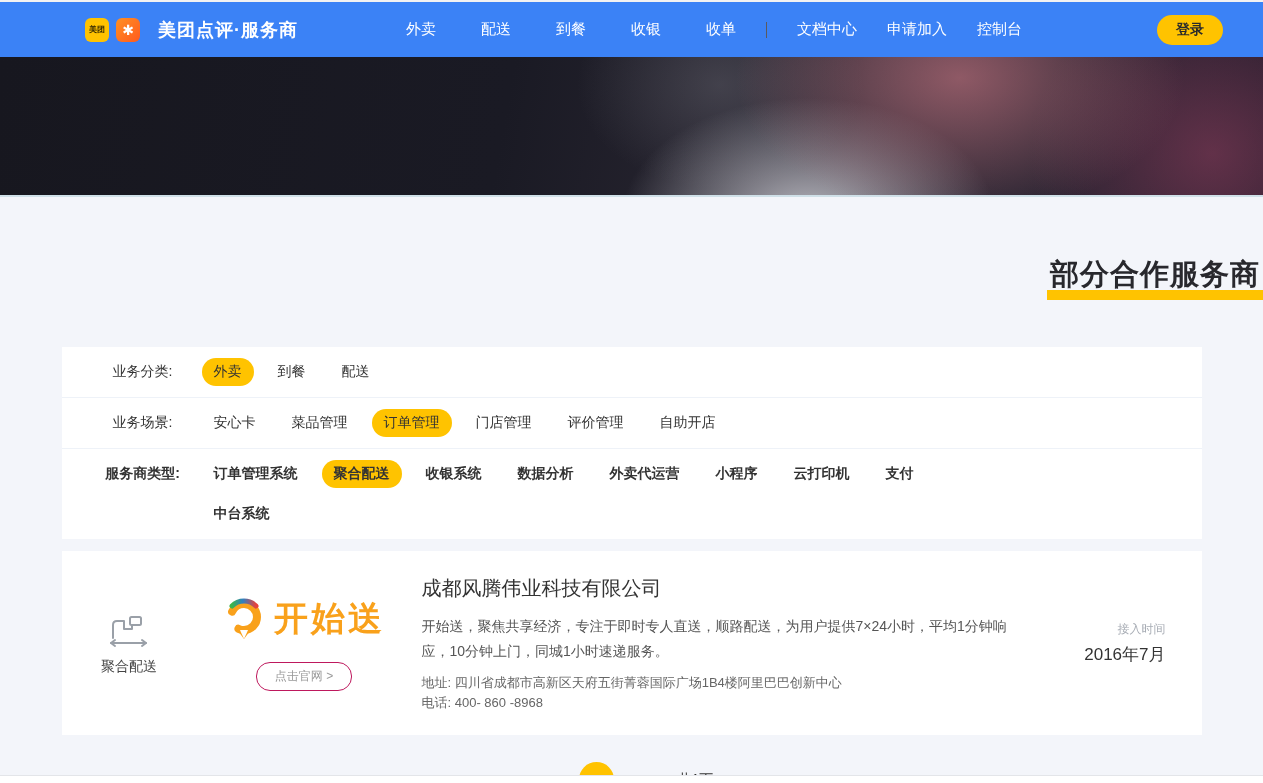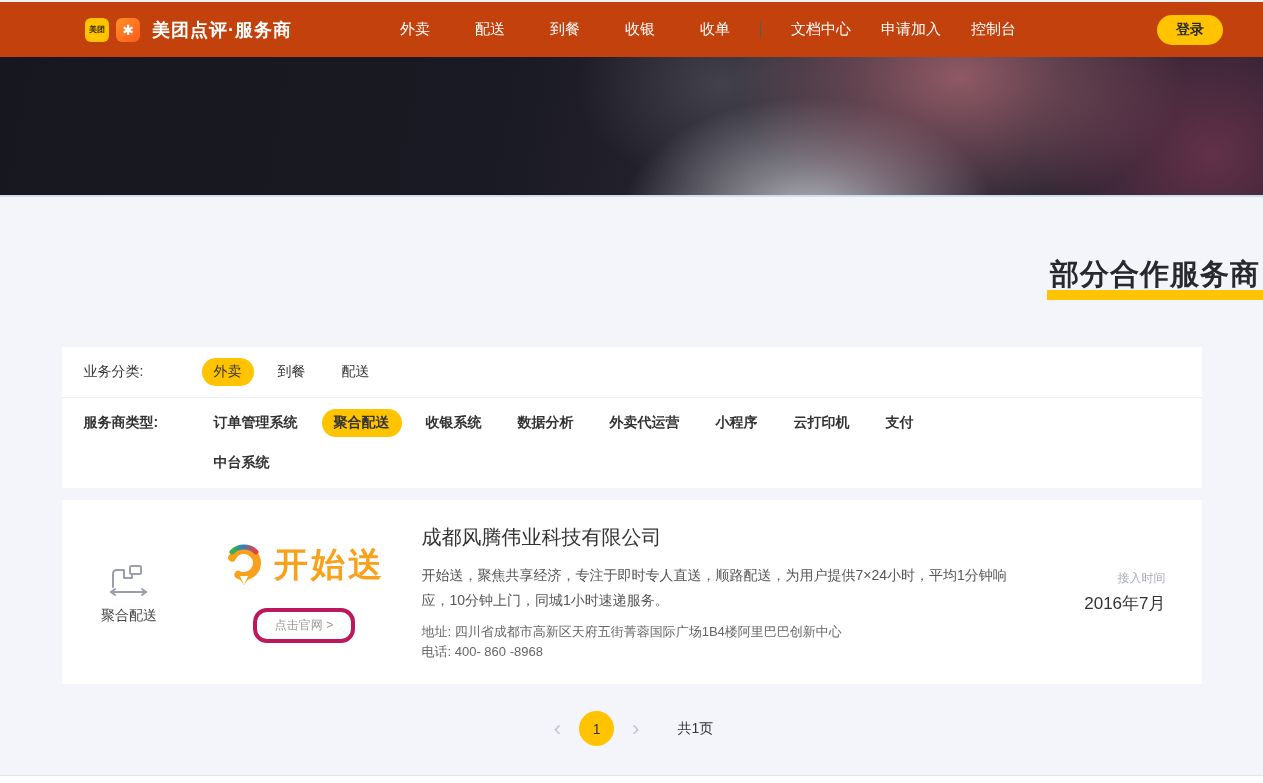--- a/index.html
+++ b/index.html
@@ -4,28 +4,28 @@
 <style>
   * { margin:0; padding:0; box-sizing:border-box; }
   html,body { width:1263px; height:783px; }
   body {
     font-family:"Liberation Sans","DejaVu Sans",sans-serif;
     background:#f3f5fa; color:#333; overflow:hidden; position:relative;
   }
 
   
   .topnav {
-    height:57px; background:#c2410c; display:flex; align-items:center;
+    height:57px; background:#3b82f6; display:flex; align-items:center;
     padding:0 40px 0 85px; border-top:2px solid #f2f2f2;
   }
   .brand { display:flex; align-items:center; gap:7px; }
   .badge { width:24px; height:24px; border-radius:6px; display:flex; align-items:center; justify-content:center; }
   .badge-mt { background:#ffc300; color:#3a2d00; font-size:8px; font-weight:bold; letter-spacing:0; }
   .badge-dp { background:linear-gradient(135deg,#ff9023,#ff5a1e); color:#fff; font-size:14px; }
-  .brand-text { color:#fff; font-size:18px; font-weight:bold; margin-left:5px; letter-spacing:1px; }
+  .brand-text { color:#fff; font-size:18px; font-weight:bold; margin-left:11px; letter-spacing:1px; }
   .nav-links { display:flex; align-items:center; margin-left:108px; }
   .nav-link {
     color:#fff; font-size:15px; text-decoration:none; cursor:pointer; white-space:nowrap;
   }
   .nav-group-1 { display:flex; gap:45px; }
   .nav-group-2 { display:flex; gap:30px; }
   .nav-divider { width:1px; height:16px; background:#5a5a60; margin:0 30px; }
   .login-btn {
     margin-left:auto; background:#ffc300; color:#2b2b2b; font-size:14px; font-weight:bold;
     padding:6px 19px; border-radius:15px; border:none; cursor:pointer;text-align:center;
@@ -43,38 +43,38 @@
   }
 
   
   .title-wrap { text-align:right; margin-top:58px; }
   .page-title { display:inline-block; font-size:29px; font-weight:bold; color:#28282d; letter-spacing:1px;
     background:linear-gradient(#ffc300,#ffc300) no-repeat left bottom / 100% 10px;
     padding:0 3px 5px 3px;
   }
 
   
-  .panel { width:1140px; margin:47px auto 0; background:#fff; }
+  .panel { width:1140px; margin:47px auto 0; background:#fff;text-align:center; }
   .f-row { display:flex; align-items:flex-start; padding-left:22px; border-bottom:1px solid #eef2f8; }
   .f-row:last-child { border-bottom:none;font-weight:bold; }
   .f-label { width:118px; flex-shrink:0; font-size:14px; color:#333; padding:16px 0; }
   .f-opts { display:flex; flex-wrap:wrap; align-items:center; gap:12px 12px; padding:11px 0; }
   .f-row.wide .f-opts { max-width:762px; }
   .opt { font-size:14px; color:#333; padding:5px 12px; border-radius:14px; cursor:pointer; white-space:nowrap; }
   .opt.selected { background:#ffc300; }
 
   
   .card { width:1140px; margin:12px auto 0; background:#fff; display:flex; align-items:center; padding:22px 0; min-height:175px; }
   .cat-block { width:135px; flex-shrink:0; text-align:center; }
   .cat-label { font-size:14px; color:#444; margin-top:9px; }
   .logo-block { width:215px; flex-shrink:0; text-align:center; }
   .logo-row { display:flex; align-items:center; justify-content:center; gap:9px; }
   .logo-text { font-size:34px; font-weight:bold; color:#f9a11b; letter-spacing:3px; }
   .web-btn {
-    display:inline-block; margin-top:20px; border:4px solid #be185d; border-radius:14px;
+    display:inline-block; margin-top:20px; border:1px solid #be185d; border-radius:14px;
     color:#999; font-size:12px; padding:5px 18px; background:#fff; cursor:pointer;
   }
   .info-block { flex:1; max-width:612px; padding-right:20px; align-self:flex-start; padding-top:2px;margin-left:10px; }
   .company { font-size:20px; color:#333; font-weight:normal; margin-bottom:12px; }
   .desc { font-size:14px; color:#555; line-height:25px; margin-bottom:9px; }
   .meta { font-size:13px; color:#666; line-height:20px; }
   .time-block { margin-left:auto; width:168px; flex-shrink:0; text-align:right; padding-right:36px; }
   .time-label { font-size:12px; color:#a8adb5; }
   .time-value { font-size:17px; color:#333; margin-top:5px; }
 
@@ -127,20 +127,32 @@
 </div>
 
 <section class="panel">
   <div class="f-row">
     <div class="f-label">业务分类:</div>
     <div class="f-opts">
 
     <span class="opt selected">外卖</span>
         <span class="opt">到餐</span>
         <span class="opt">配送</span>
+      </div>
+  </div>
+  <div class="f-row">
+    <div class="f-label">业务场景:</div>
+    <div class="f-opts">
+
+    <span class="opt">安心卡</span>
+        <span class="opt">菜品管理</span>
+        <span class="opt selected">订单管理</span>
+        <span class="opt">门店管理</span>
+        <span class="opt">评价管理</span>
+        <span class="opt">自助开店</span>
       </div>
   </div>
   <div class="f-row wide">
     <div class="f-label">服务商类型:</div>
     <div class="f-opts">
 
     <span class="opt">订单管理系统</span>
         <span class="opt selected">聚合配送</span>
         <span class="opt">收银系统</span>
         <span class="opt">数据分析</span>

